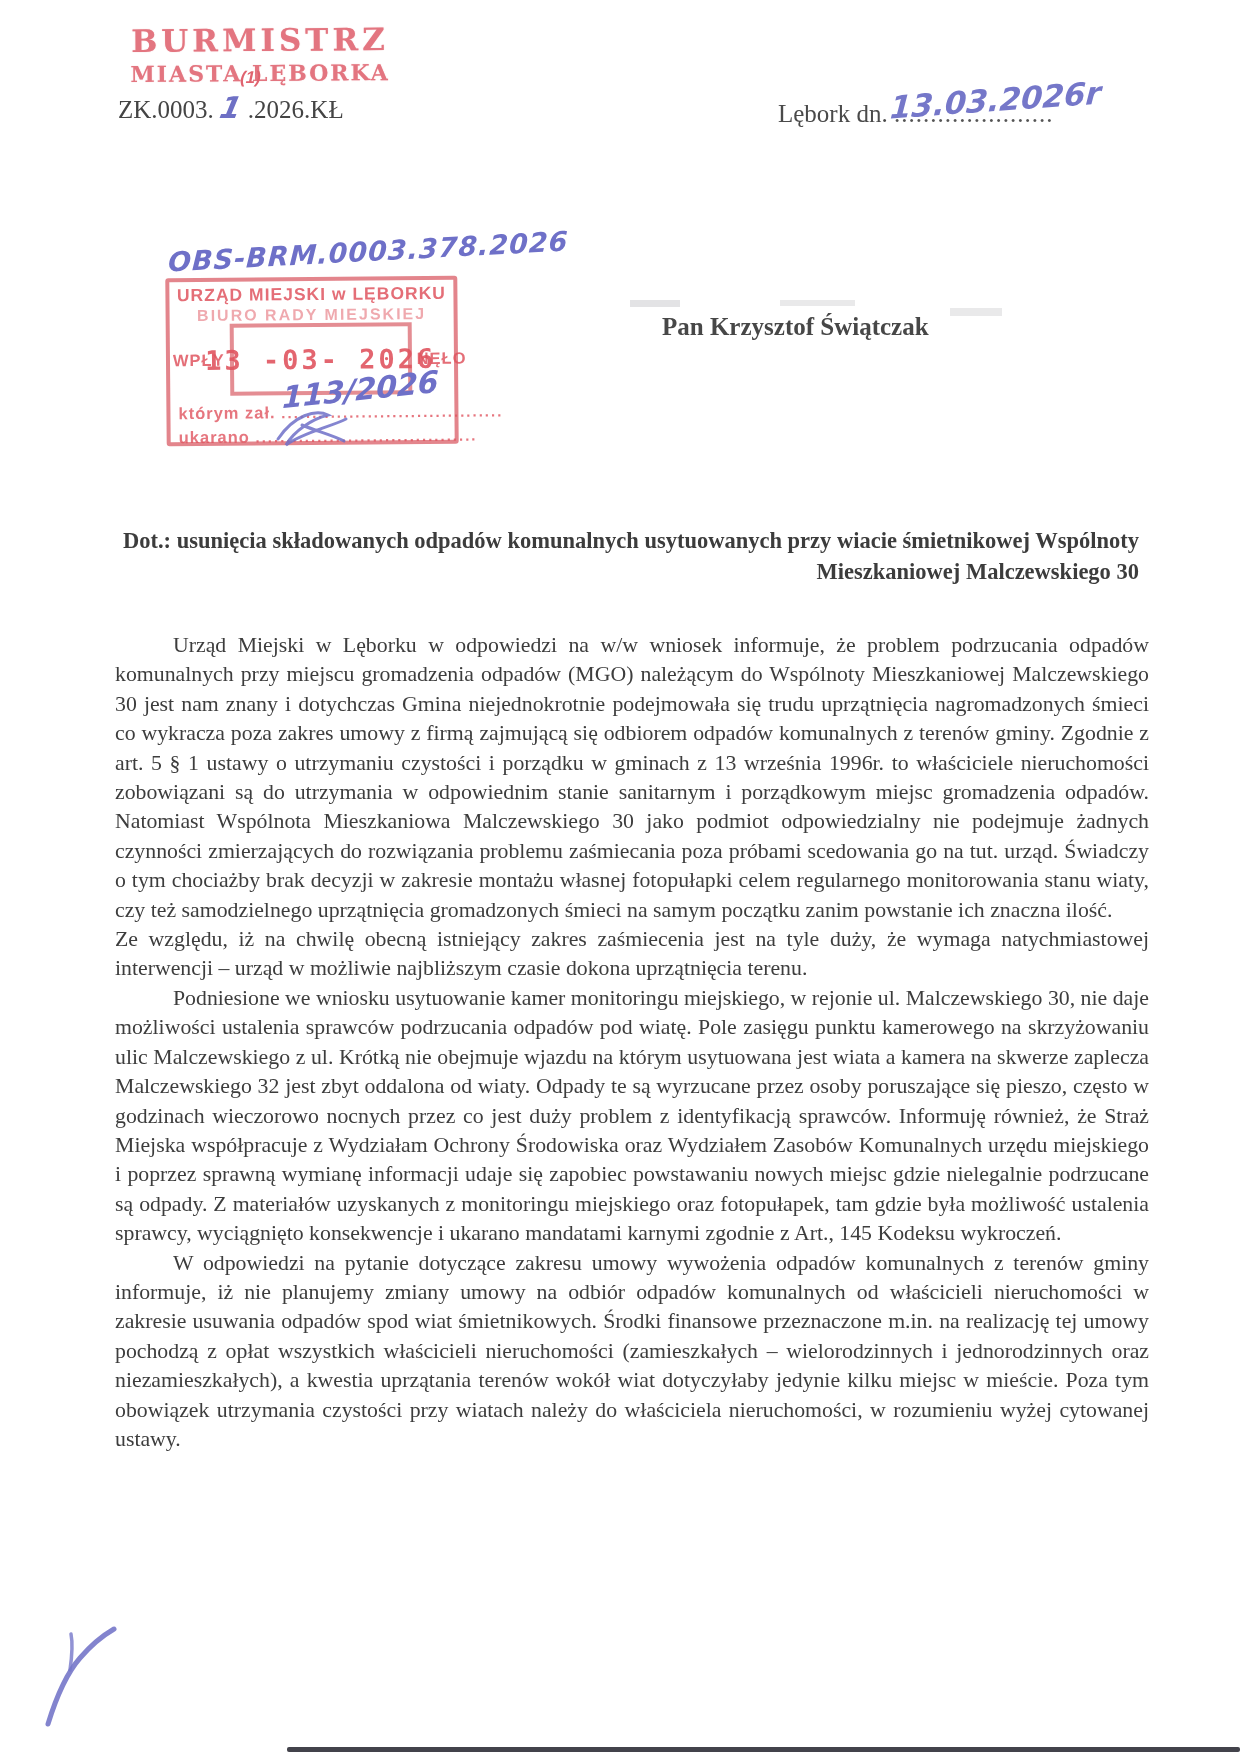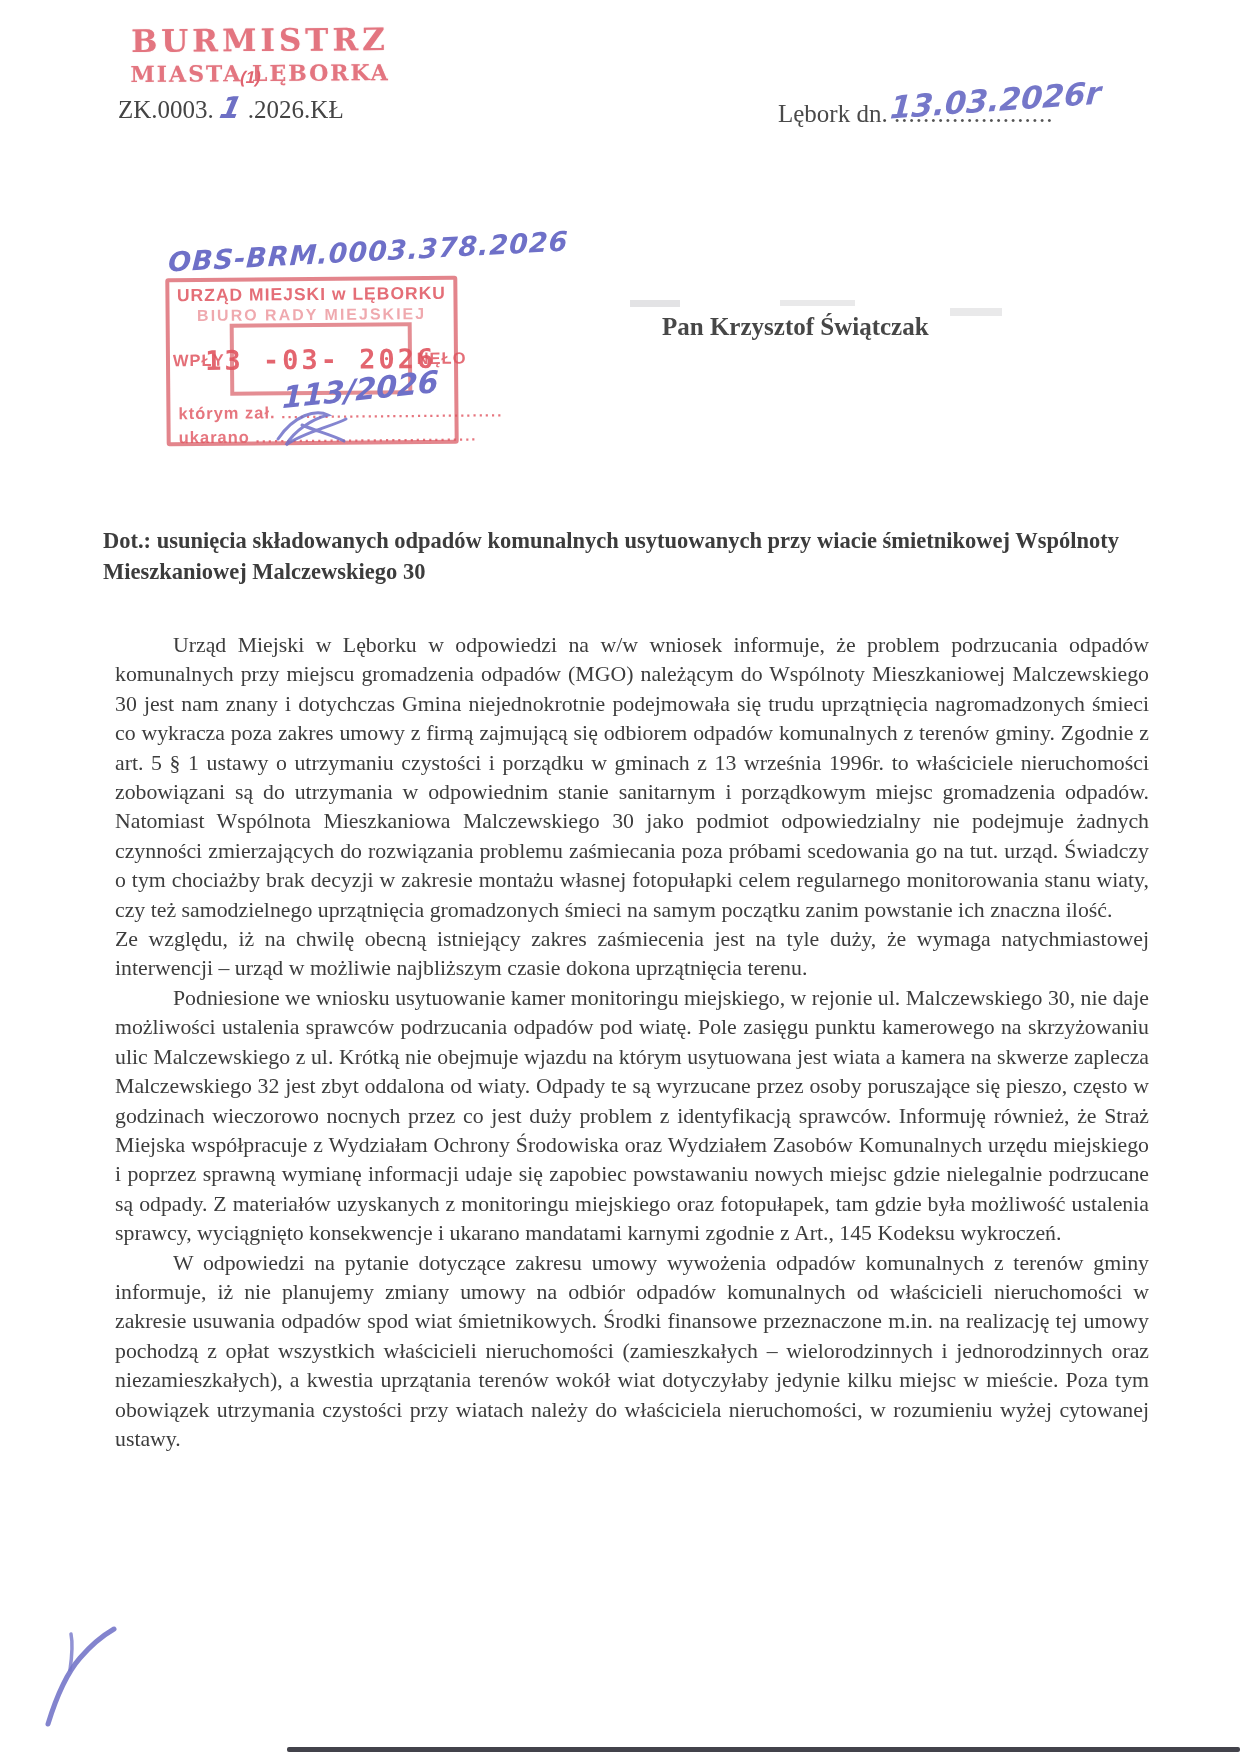--- a/index.html
+++ b/index.html
@@ -43,21 +43,21 @@
   .recv-row { position: absolute; left: 8px; font-size: 16.5px; letter-spacing: 1px; opacity: .8; white-space: nowrap; }
   .recv-row .ldots { font-size: 15px; letter-spacing: 2px; }
   .row-zal { top: 122px; }
   .row-podpis { top: 146px; }
   .case-hand { left: 282px; top: 372px; font-family: "DejaVu Sans", sans-serif; font-style: italic; font-weight: bold; font-size: 30px; color: #6e70c8; transform: rotate(-6deg) skewX(-8deg); white-space: nowrap; }
 
   
   .recipient { left: 662px; top: 310px; font-weight: bold; font-size: 25px; color: #474747; line-height: 33px; }
 
   
-  .subject { left: 103px; top: 525px; width: 1036px; font-weight: bold; font-size: 22.5px; line-height: 31px; color: #3c3c3c; }
+  .subject { left: 103px; top: 525px; width: 1036px; font-weight: bold; font-size: 22.5px; line-height: 31px; color: #3c3c3c; text-align: right; }
 
   
   .body-text { left: 103px; top: 631px; width: 1034px; font-size: 21.8px; line-height: 29.4px; text-align: justify; color: #3d3d3d; margin-left: 12px; }
   .body-text p.ind { text-indent: 58px; }
 
   
   .artifact { background: #9a9aa0; }
   .bottom-bar { left: 287px; top: 1747px; width: 953px; height: 5px; background: #43434b; border-radius: 2px; }
   .pen-mark { left: 18px; top: 1612px; }
   svg { display: block; }

